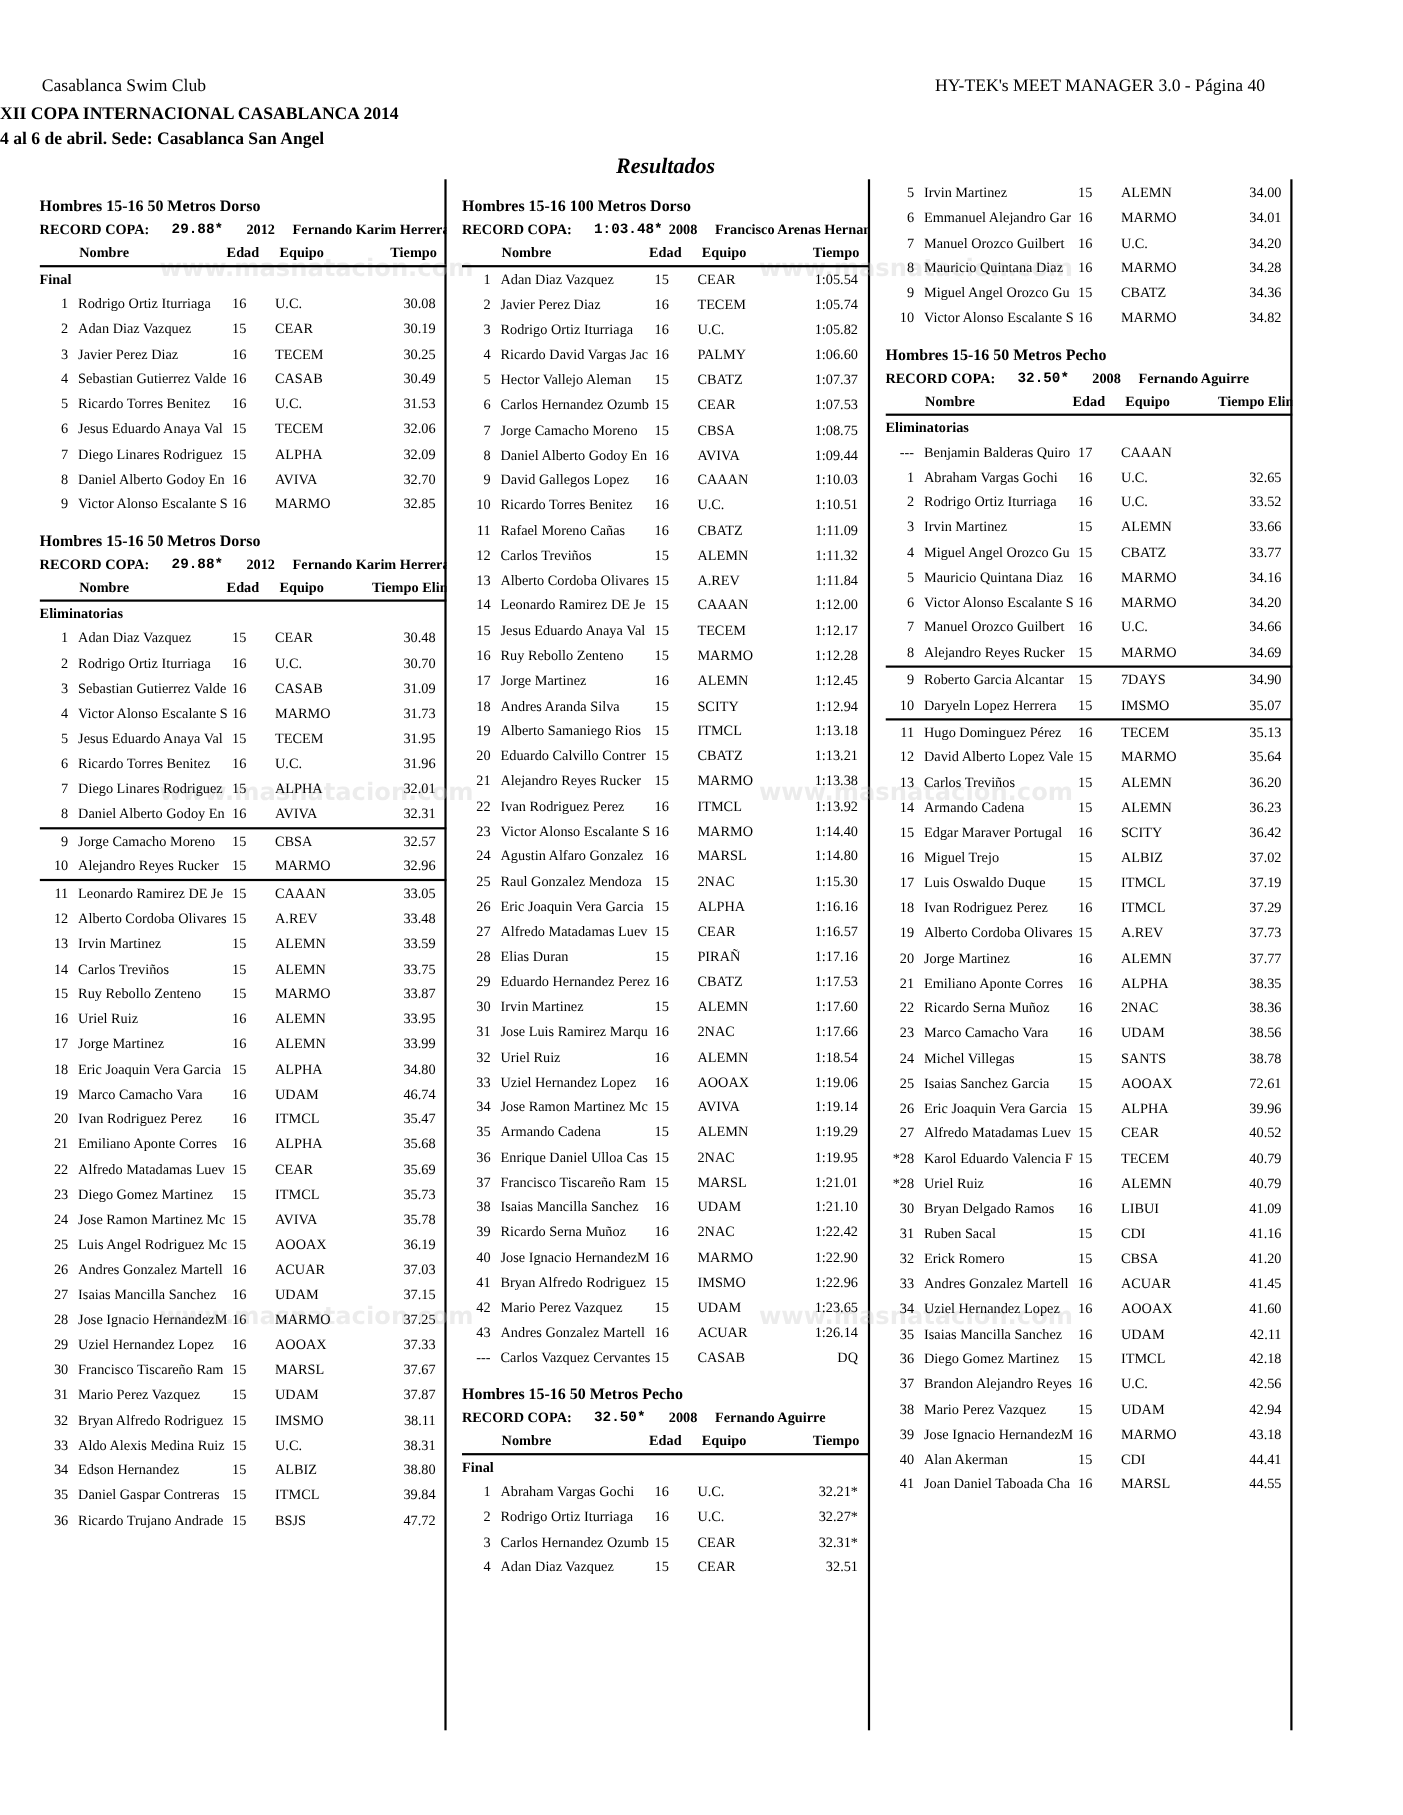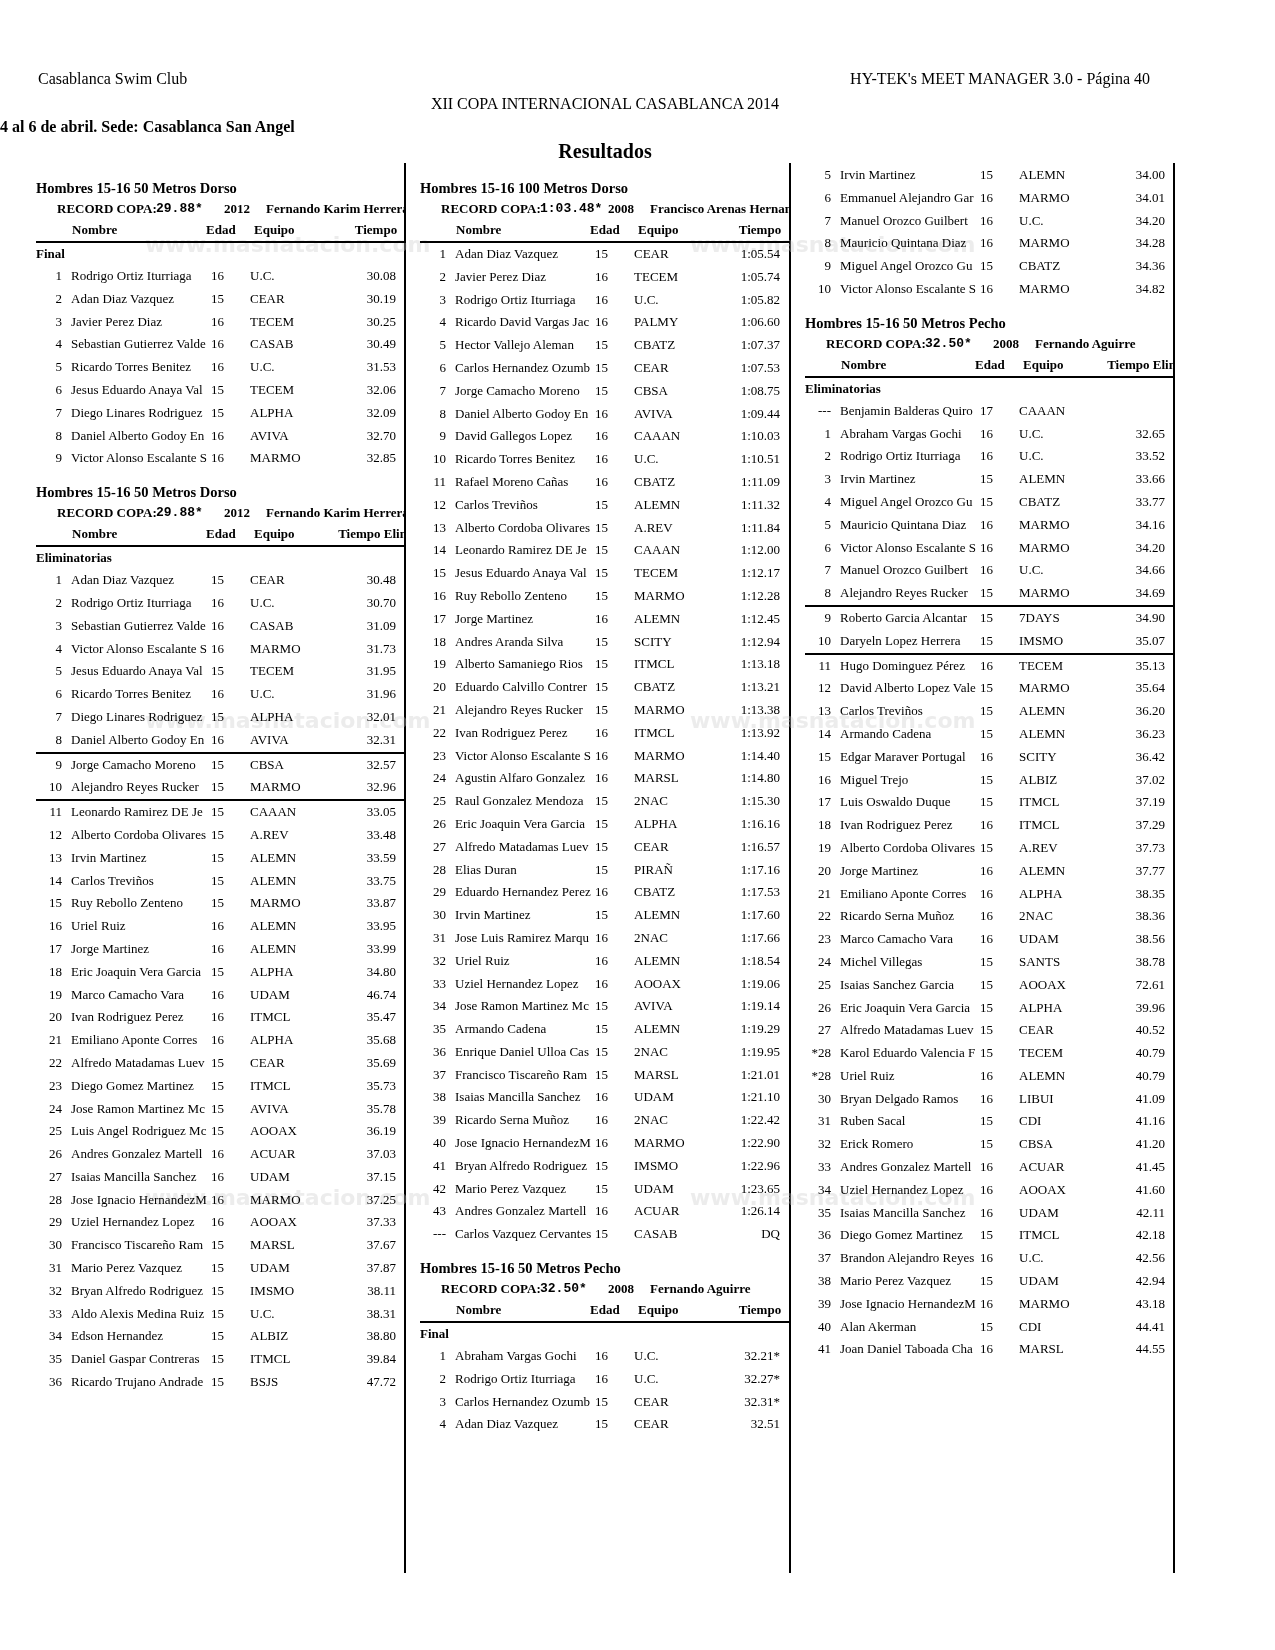--- a/index.html
+++ b/index.html
@@ -1,31 +1,31 @@
 <!DOCTYPE html>
 <html><head>
 <meta charset="utf-8">
 <style>
   html, body { margin: 0; padding: 0; background: #ffffff; }
   body { width: 1275px; height: 1650px; position: relative; overflow: hidden;
          font-family: "Liberation Serif", "DejaVu Serif", serif; color: #000; }
   .hdr-left { position: absolute; left: 38px; top: 70px; font-size: 16px; }
   .hdr-right { position: absolute; right: 125px; top: 70px; font-size: 16px; margin-left: 47px; }
-  .title1 { position: absolute; left: 0; width: 1210px; text-align: center; top: 95px; font-size: 16px; font-weight: normal; }
+  .title1 { position: absolute; left: 0; width: 1210px; top: 95px; font-size: 16px; font-weight: bold; }
   .title2 { position: absolute; left: 0; width: 1210px; top: 118px; font-size: 16px; font-weight: bold; }
-  .title3 { position: absolute; left: 0; width: 1210px; text-align: center; top: 140px; font-size: 20px; font-weight: bold; }
+  .title3 { position: absolute; left: 0; width: 1210px; text-align: center; top: 140px; font-size: 20px; font-weight: bold; font-style: italic; }
   .vline { position: absolute; width: 2px; background: #000; }
   .col { position: absolute; width: 370px; font-size: 13px; }
   .col1 { left: 36px; top: 178px; overflow: hidden; width: 370px; }
   .col2 { left: 420px; top: 178px; overflow: hidden; width: 370px; }
   .col3 { left: 805px; top: 164px; overflow: hidden; width: 370px; }
   .event-title { font-weight: bold; font-size: 14.5px; height: 21px; line-height: 21px; white-space: nowrap; }
   .record { font-weight: bold; font-size: 13px; height: 20px; line-height: 20px; white-space: nowrap; position: relative; }
   .record span { position: absolute; top: 0; }
-  .rec-label { left: 0; margin-left: 21px; }
+  .rec-label { left: 0; }
   .rec-time { left: 120px; width: 60px; text-align: left; font-family: Liberation Mono, monospace; }
   .rec-year { left: 188px; }
   .rec-name { left: 210px; margin-left: 20px; }
   .colhead { font-weight: bold; font-size: 13px; height: 22px; line-height: 22px; position: relative; border-bottom: 2.5px solid #000; white-space: nowrap; }
   .colhead span { position: absolute; top: 0; }
   .h-name { left: 36px; }
   .h-age { left: 170px; }
   .h-team { left: 218px; }
   .h-time { left: 302px; width: 76px; text-align: center; }
   .phase { font-weight: bold; font-size: 13px; height: 22px; line-height: 22px; }

